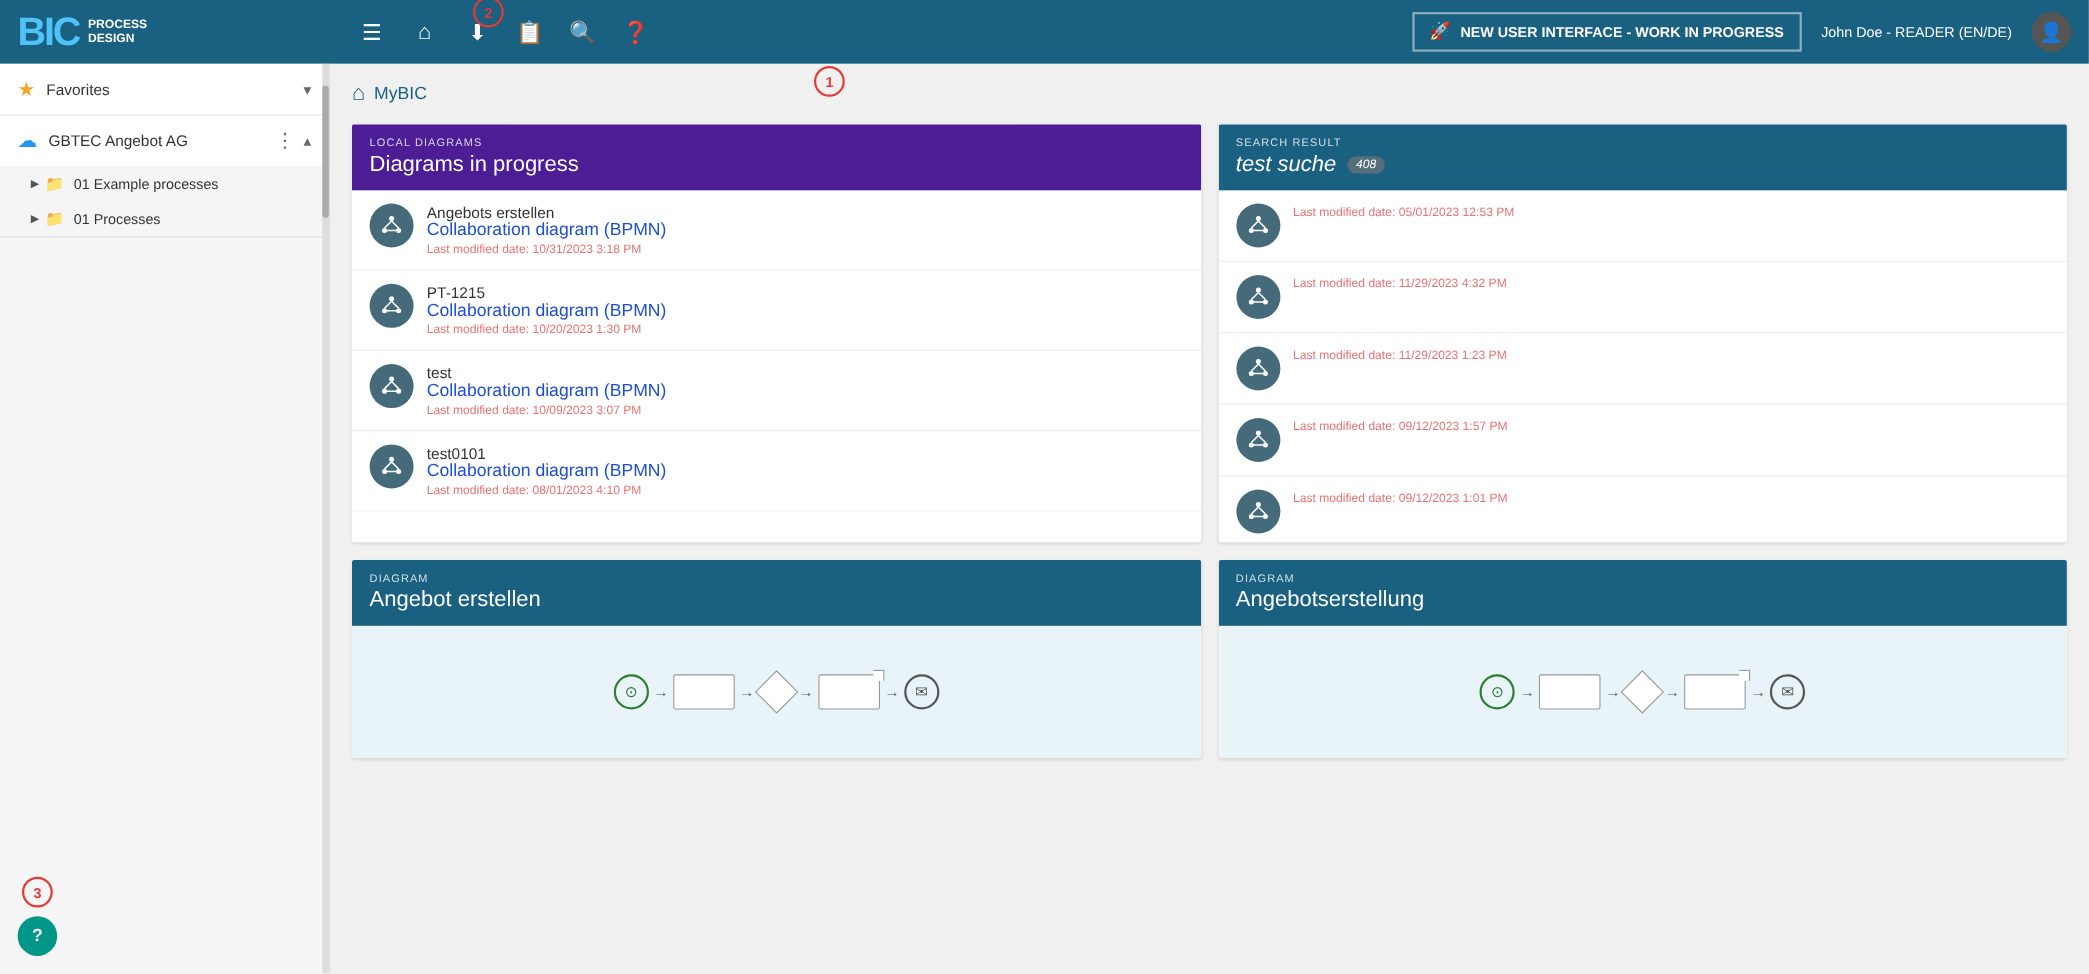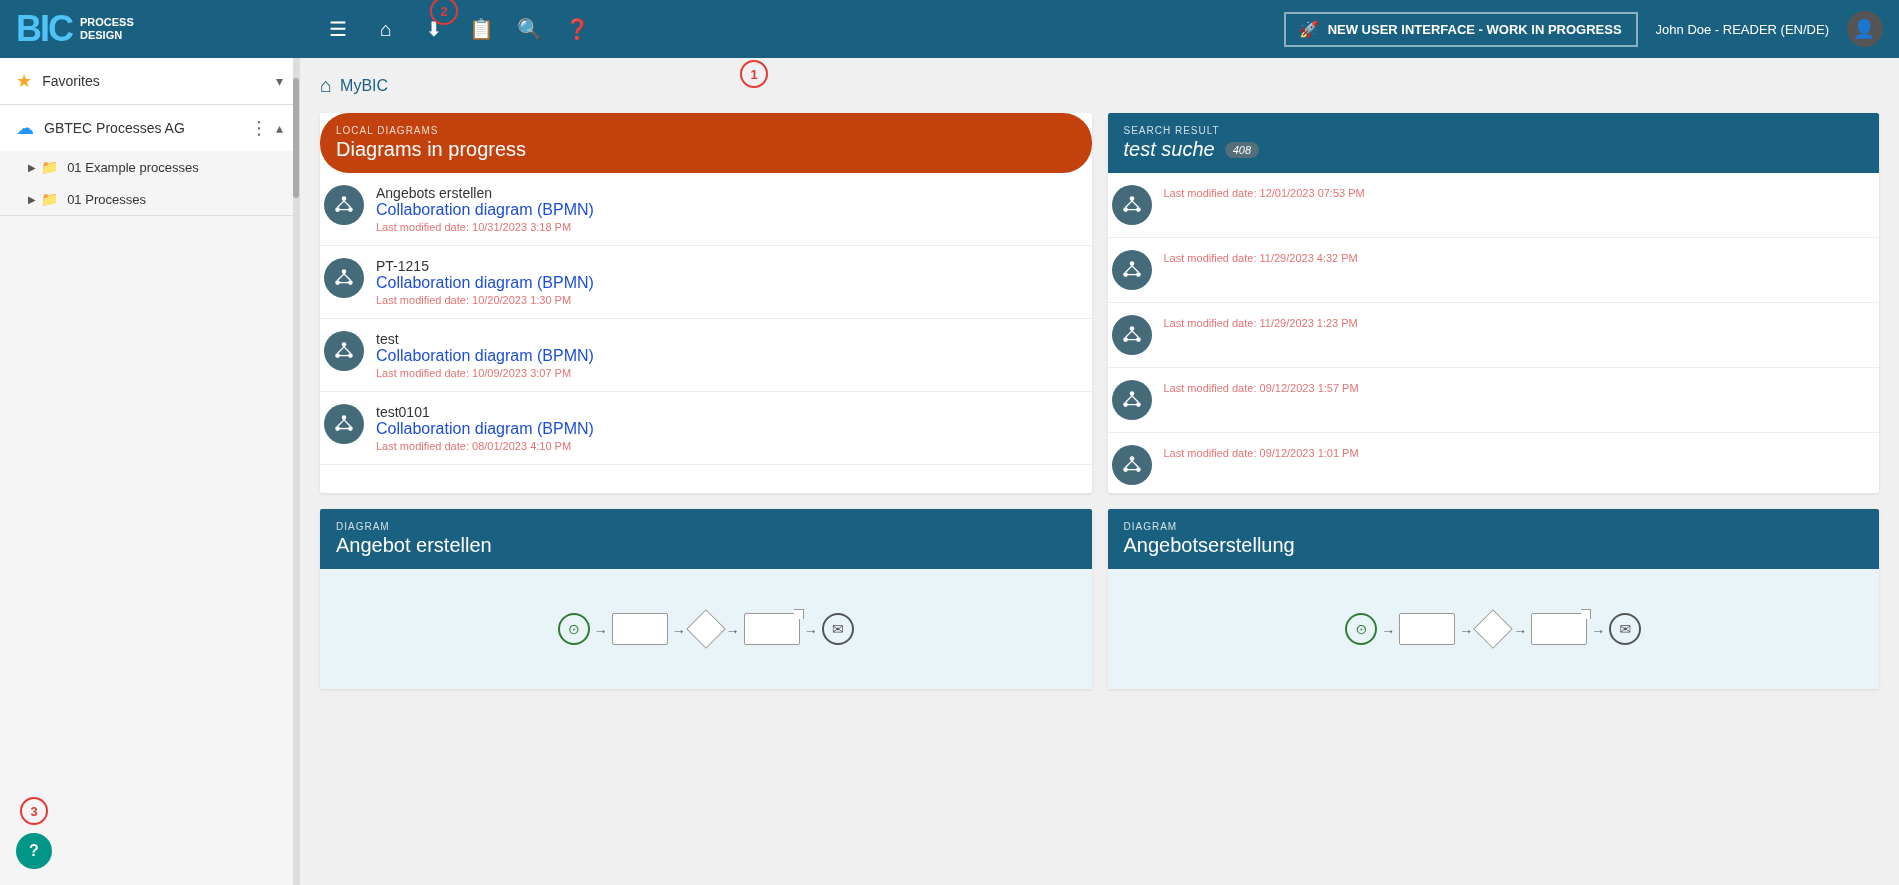--- a/index.html
+++ b/index.html
@@ -248,22 +248,21 @@
       letter-spacing: 1px;
       text-transform: uppercase;
       color: rgba(255,255,255,0.8);
       margin-bottom: 2px;
     }
     .card-header .card-title {
       font-size: 20px;
       font-weight: 300;
     }
     .card-header.dark {
-      background: #c2410c;
-      border-radius: 29px;
+      background: #4c1d95;
     }
     .card-header .title-row {
       display: flex;
       align-items: center;
       gap: 10px;
       font-style: italic;
     }
     .count-badge {
       background: #546e7a;
       color: white;
@@ -272,21 +271,21 @@
       border-radius: 10px;
     }
     .card-body {
       padding: 0;
       max-height: 320px;
       overflow: hidden;
     }
     .diagram-item {
       display: flex;
       align-items: flex-start;
-      padding: 12px 4px;
+      padding: 12px 16px;
       border-bottom: 1px solid #eee;
       gap: 12px;
     }
     .diagram-icon {
       width: 40px;
       height: 40px;
       border-radius: 50%;
       background: #456b7a;
       display: flex;
       align-items: center;
@@ -401,21 +400,21 @@
       <div class="sidebar-header">
         <span class="star-icon">★</span>
         <span class="label">Favorites</span>
         <span class="chevron">▾</span>
       </div>
     </div>
 
     <div class="sidebar-section">
       <div class="sidebar-header">
         <span class="cloud-icon">☁</span>
-        <span class="label">GBTEC Processes AG</span>
+        <span class="label">GBTEC Angebot AG</span>
         <span class="more-btn">⋮</span>
         <span class="chevron">▴</span>
       </div>
 
       <div class="tree-item">
         <span class="arrow">▶</span>
         <span class="folder-icon">📁</span>
         <span>01 Example processes</span>
       </div>
 
@@ -555,21 +554,21 @@
                   <circle cx="12" cy="5" r="2.5" fill="white"></circle>
                   <circle cx="5" cy="17" r="2.5" fill="white"></circle>
                   <circle cx="19" cy="17" r="2.5" fill="white"></circle>
                   <line x1="12" y1="7.5" x2="5" y2="14.5" stroke="white" stroke-width="1.5"></line>
                   <line x1="12" y1="7.5" x2="19" y2="14.5" stroke="white" stroke-width="1.5"></line>
                   <line x1="5" y1="17" x2="19" y2="17" stroke="white" stroke-width="1.5"></line>
                 </svg>
             </div>
             <div class="diagram-info">
               <div class="diagram-date">
-                <span>Last modified date: </span><span style="color:#e57373">12/01/2023 07:53 PM</span>
+                <span>Last modified date: </span><span style="color:#e57373">05/01/2023 12:53 PM</span>
               </div>
             </div>
           </div>
 
           <div class="diagram-item">
             <div class="diagram-icon">
               <svg viewBox="0 0 24 24">
                   <circle cx="12" cy="5" r="2.5" fill="white"></circle>
                   <circle cx="5" cy="17" r="2.5" fill="white"></circle>
                   <circle cx="19" cy="17" r="2.5" fill="white"></circle>

